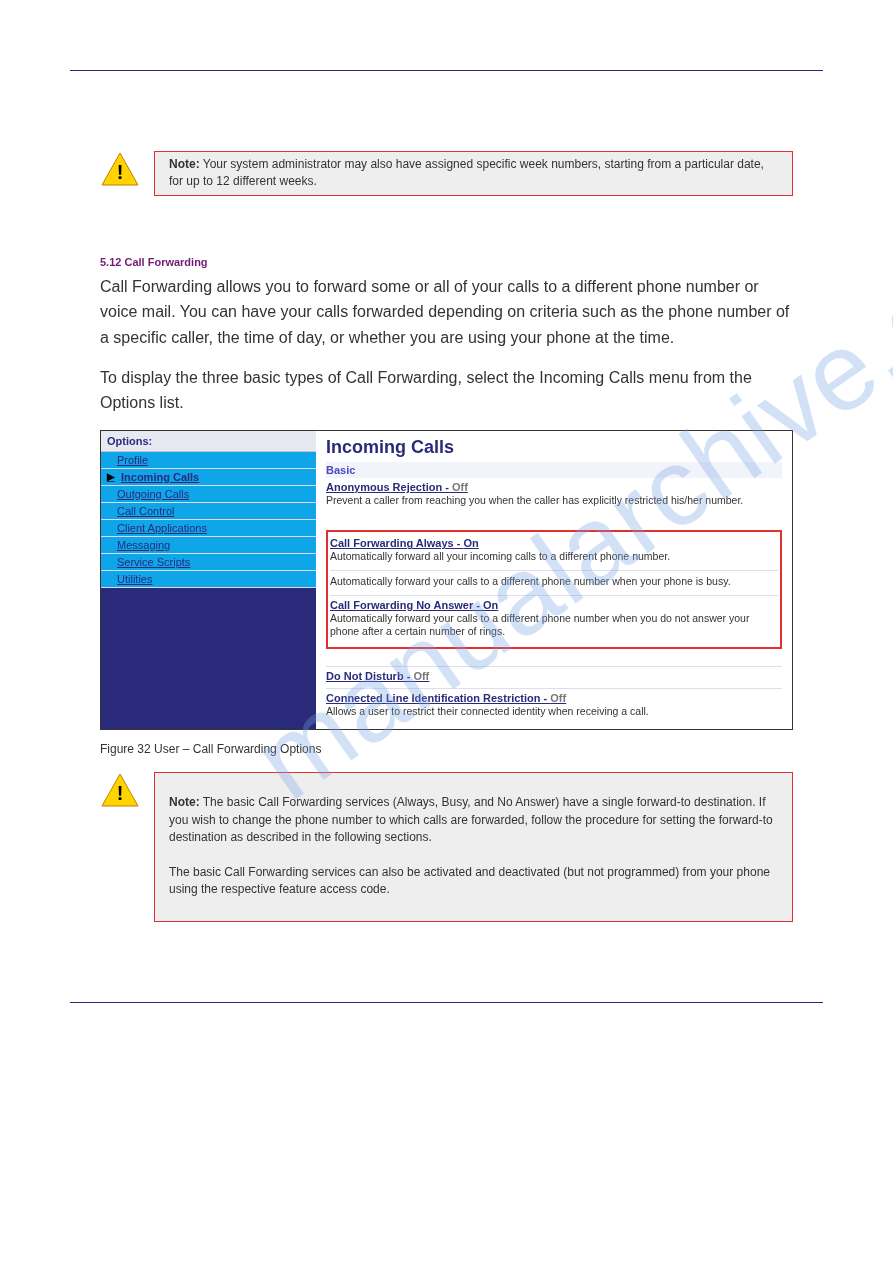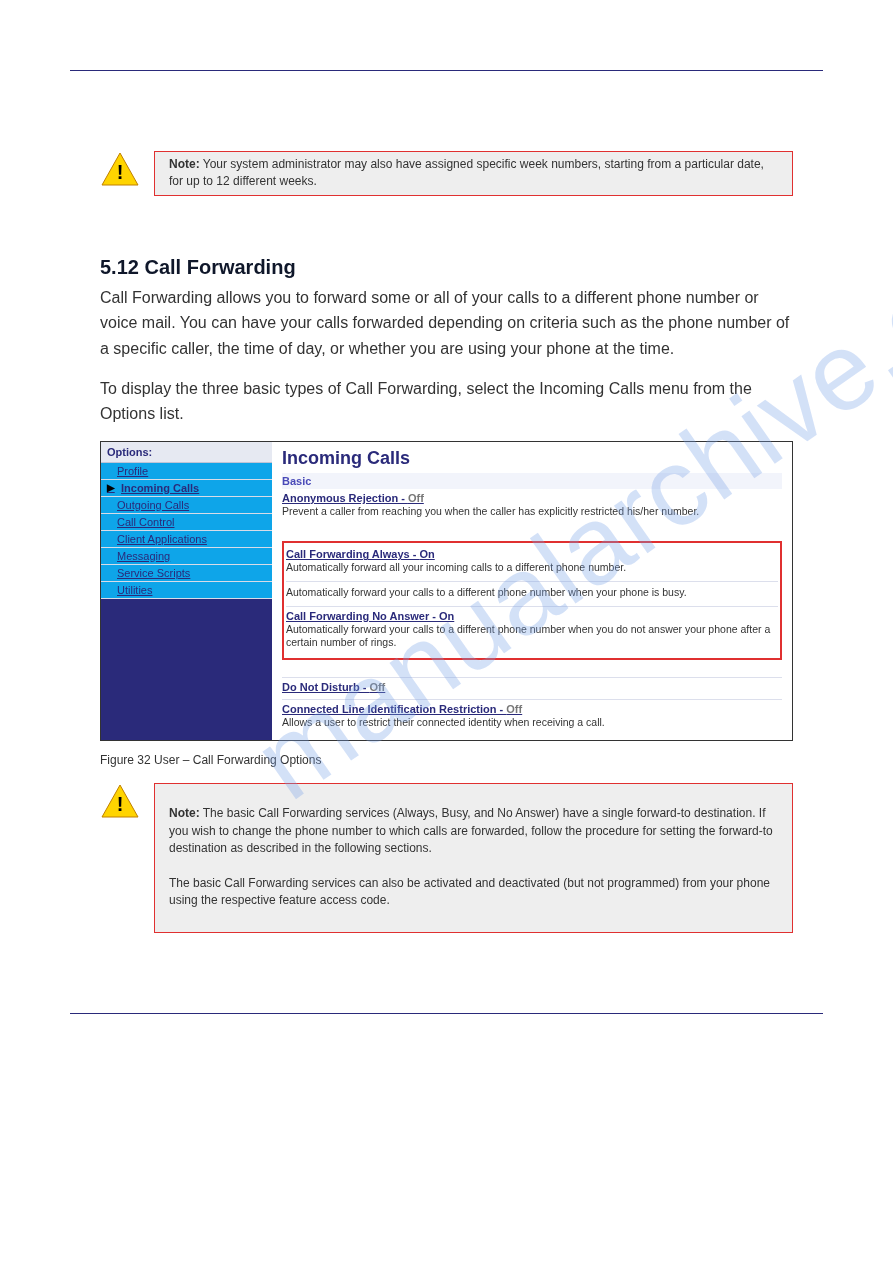--- a/index.html
+++ b/index.html
@@ -36,23 +36,23 @@
     flex: 1;
     border: 1px solid #e03030;
     background: #eeeeee;
     padding: 4px 14px;
     font-size: 12px;
     line-height: 1.45;
     min-height: 44px;
   }
   .warning-box strong { font-weight: bold; }
   .section-title {
-    font-size: 20px;
-    font-weight: bold;
-    color: #0f172a;
+    font-size: 11px;
+    font-weight: bold;
+    color: #701a75;
     margin: 0 30px 6px 30px;
   }
   .body-text {
     font-size: 16px;
     line-height: 1.6;
     margin: 0 30px 14px 30px;
   }
   .caption {
     font-size: 12px;
     text-align: left;
@@ -62,21 +62,21 @@
   
   .screenshot {
     border: 1px solid #333;
     margin: 0 30px;
     display: flex;
     background: #fff;
     height: 300px;
     overflow: hidden;
   }
   .sidebar {
-    width: 171px;
+    width: 215px;
     font-size: 11px;
     display: flex;
     flex-direction: column;
   }
   .sidebar-header {
     background: #e6e9f2;
     color: #2a2a7a;
     font-weight: bold;
     padding: 4px 6px;
     border-bottom: 1px solid #c0c4d6;

